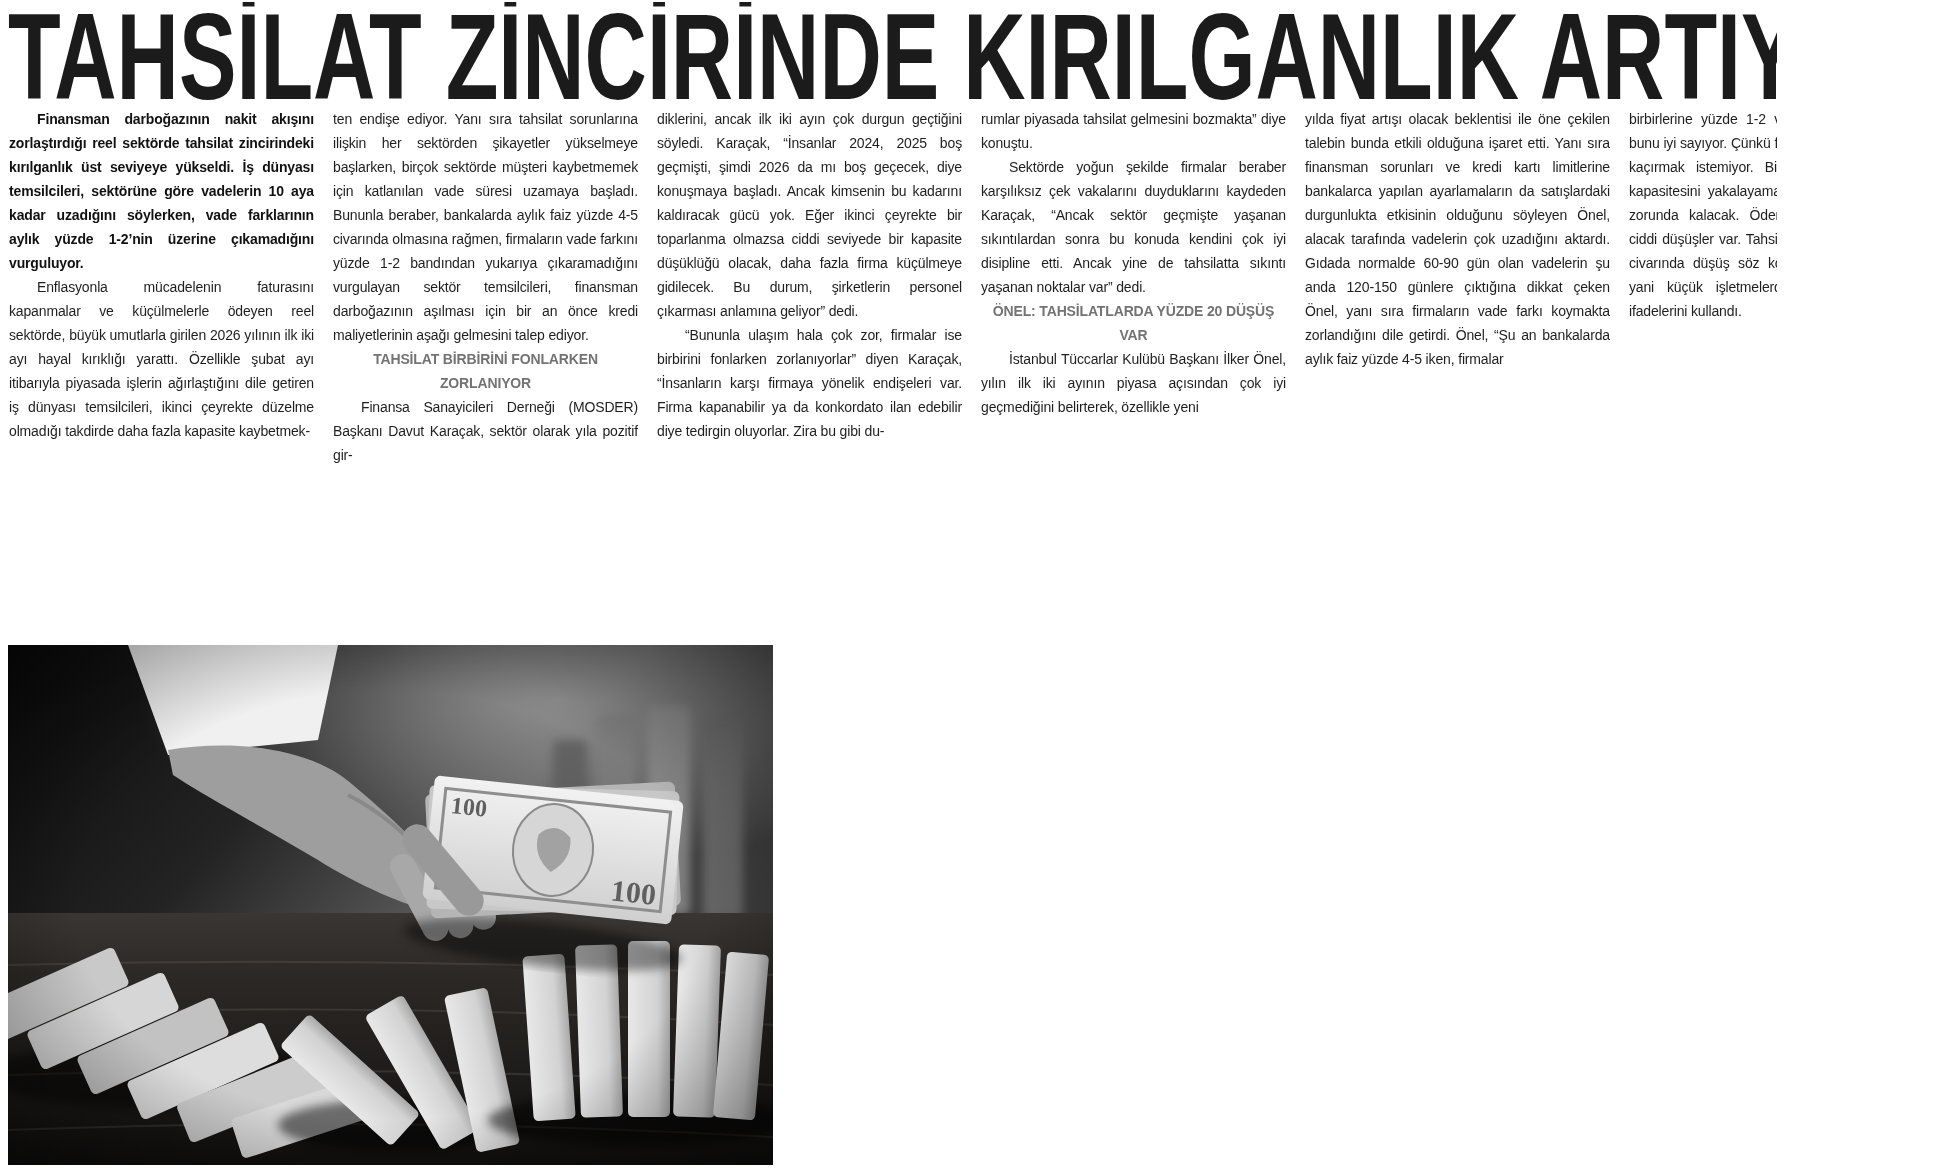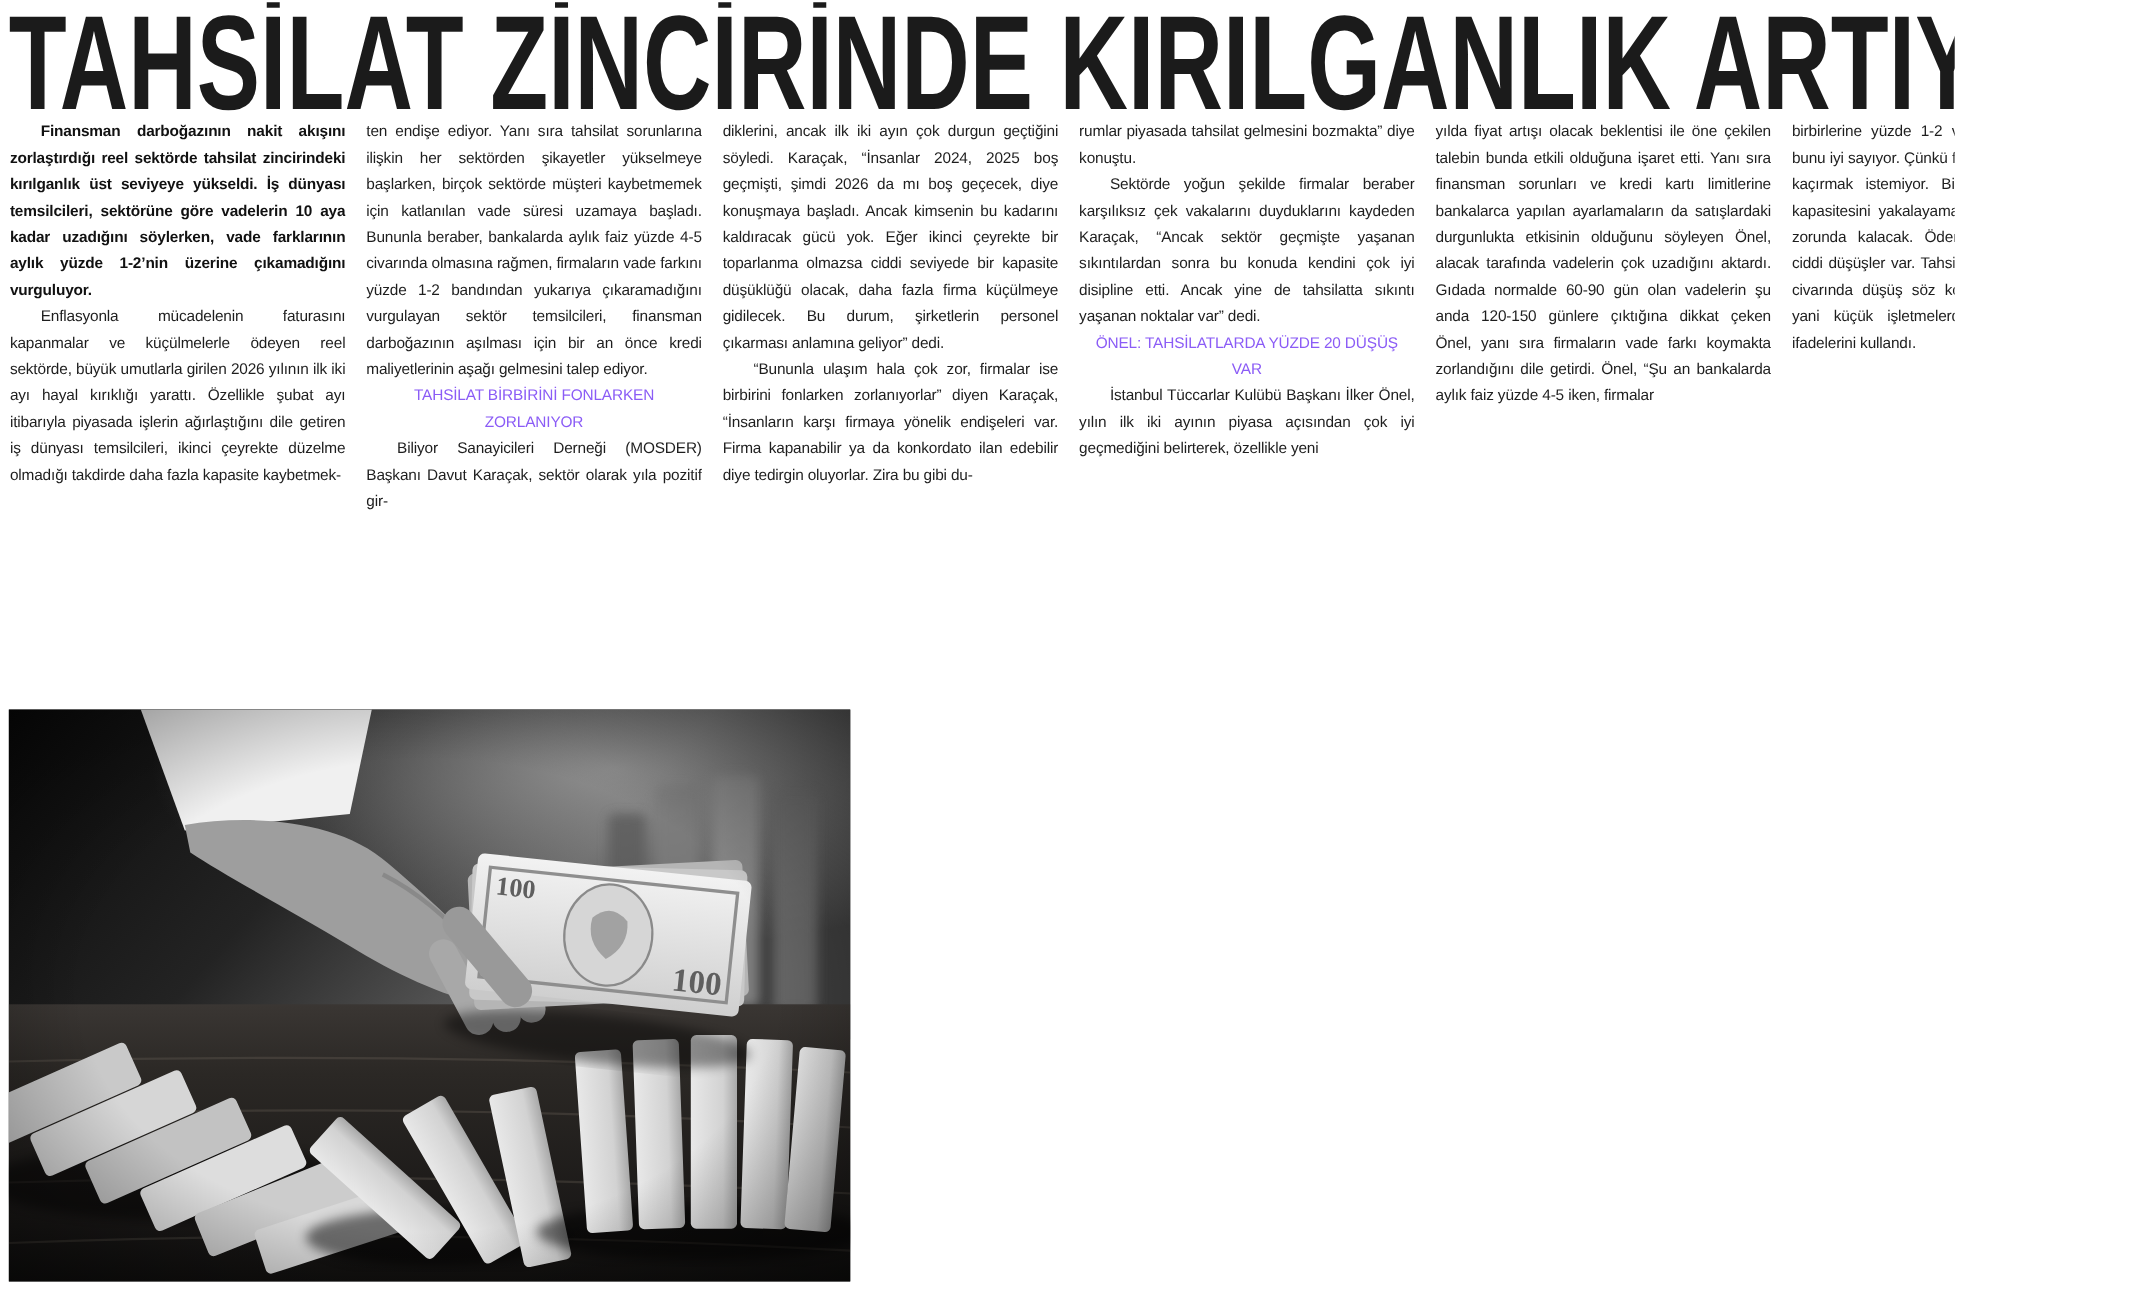--- a/index.html
+++ b/index.html
@@ -13,21 +13,21 @@
     display:flex;gap:19px;
   }
   .col{
     width:305px;height:540px;overflow:hidden;
     font-size:14px;line-height:24px;text-align:justify;
     letter-spacing:-0.15px;color:#1e1e1e;
   }
   .col p{margin:0;}
   .indent{text-indent:28px;}
   .lead{font-weight:bold;text-indent:28px;color:#111;}
-  .subhead{font-weight:normal;text-align:center;text-indent:0;color:#8b5cf6;}
+  .subhead{font-weight:bold;text-align:center;text-indent:0;color:#737373;}
   .byline{font-weight:bold;text-align:right;text-indent:0;color:#15803d;}
   .photo{
     position:absolute;left:8px;top:645px;width:765px;height:520px;
     background:#111;
   }
   .photo svg{display:block;}
 </style>
 </head>
 <body>
 
@@ -42,21 +42,21 @@
   <div class="cols">
 
     <div class="col">
       <p class="lead">Finansman darboğazının nakit akışını zorlaştırdığı reel sektörde tahsilat zincirindeki kırılganlık üst seviyeye yükseldi. İş dünyası temsilcileri, sektörüne göre vadelerin 10 aya kadar uzadığını söylerken, vade farklarının aylık yüzde 1-2’nin üzerine çıkamadığını vurguluyor.</p>
       <p class="indent">Enflasyonla mücadelenin faturasını kapanmalar ve küçülmelerle ödeyen reel sektörde, büyük umutlarla girilen 2026 yılının ilk iki ayı hayal kırıklığı yarattı. Özellikle şubat ayı itibarıyla piyasada işlerin ağırlaştığını dile getiren iş dünyası temsilcileri, ikinci çeyrekte düzelme olmadığı takdirde daha fazla kapasite kaybetmek-</p>
     </div>
 
     <div class="col">
       <p>ten endişe ediyor. Yanı sıra tahsilat sorunlarına ilişkin her sektörden şikayetler yükselmeye başlarken, birçok sektörde müşteri kaybetmemek için katlanılan vade süresi uzamaya başladı. Bununla beraber, bankalarda aylık faiz yüzde 4-5 civarında olmasına rağmen, firmaların vade farkını yüzde 1-2 bandından yukarıya çıkaramadığını vurgulayan sektör temsilcileri, finansman darboğazının aşılması için bir an önce kredi maliyetlerinin aşağı gelmesini talep ediyor.</p>
       <p class="subhead">TAHSİLAT BİRBİRİNİ FONLARKEN ZORLANIYOR</p>
-      <p class="indent">Biliyor Sanayicileri Derneği (MOSDER) Başkanı Davut Karaçak, sektör olarak yıla pozitif gir-</p>
+      <p class="indent">Finansa Sanayicileri Derneği (MOSDER) Başkanı Davut Karaçak, sektör olarak yıla pozitif gir-</p>
     </div>
 
     <div class="col">
       <p>diklerini, ancak ilk iki ayın çok durgun geçtiğini söyledi. Karaçak, “İnsanlar 2024, 2025 boş geçmişti, şimdi 2026 da mı boş geçecek, diye konuşmaya başladı. Ancak kimsenin bu kadarını kaldıracak gücü yok. Eğer ikinci çeyrekte bir toparlanma olmazsa ciddi seviyede bir kapasite düşüklüğü olacak, daha fazla firma küçülmeye gidilecek. Bu durum, şirketlerin personel çıkarması anlamına geliyor” dedi.</p>
       <p class="indent">“Bununla ulaşım hala çok zor, firmalar ise birbirini fonlarken zorlanıyorlar” diyen Karaçak, “İnsanların karşı firmaya yönelik endişeleri var. Firma kapanabilir ya da konkordato ilan edebilir diye tedirgin oluyorlar. Zira bu gibi du-</p>
     </div>
 
     <div class="col">
       <p>rumlar piyasada tahsilat gelmesini bozmakta” diye konuştu.</p>
       <p class="indent">Sektörde yoğun şekilde firmalar beraber karşılıksız çek vakalarını duyduklarını kaydeden Karaçak, “Ancak sektör geçmişte yaşanan sıkıntılardan sonra bu konuda kendini çok iyi disipline etti. Ancak yine de tahsilatta sıkıntı yaşanan noktalar var” dedi.</p>

